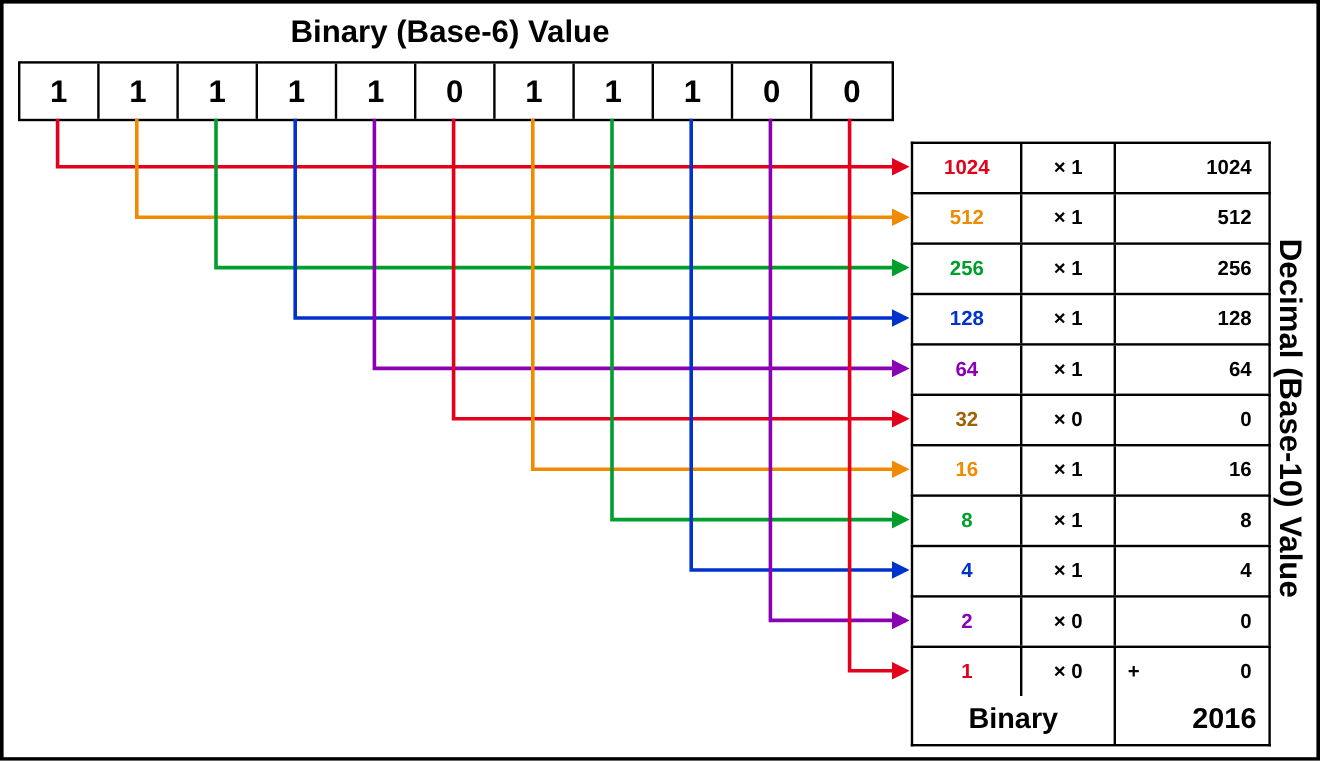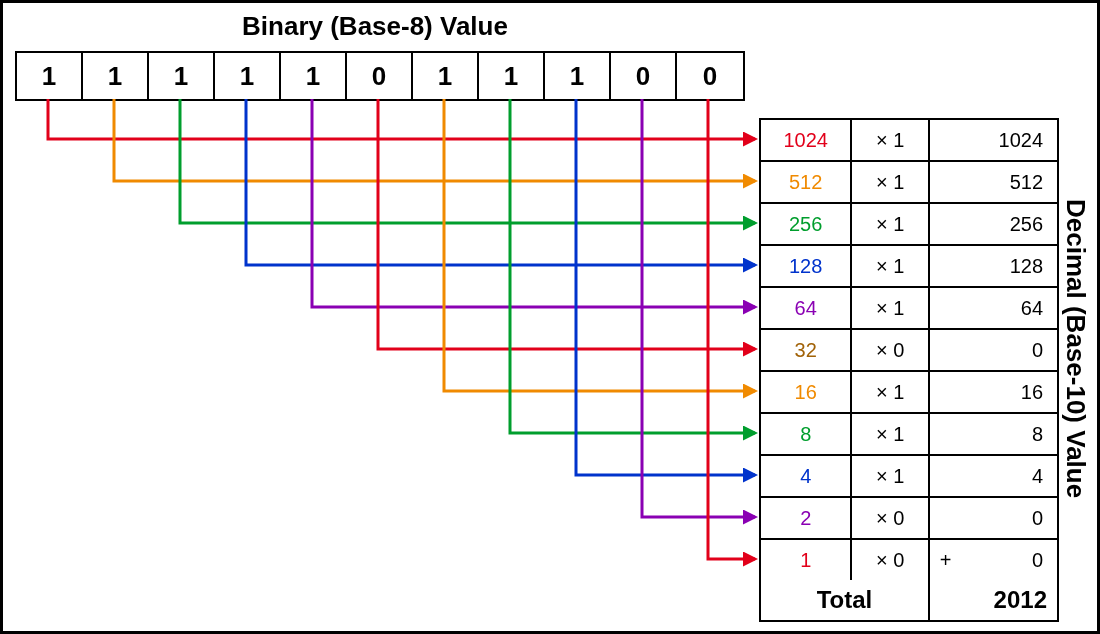--- a/index.html
+++ b/index.html
@@ -66,22 +66,22 @@
     height: 42px;
     border-top: 2px solid #000;
     border-left: 2px solid #000;
     border-right: 2px solid #000;
   }
   .v-row:last-of-type { border-bottom: 2px solid #000; }
   .v-cell {
     display: flex;
     align-items: center;
     justify-content: center;
-    font-size: 20px;
-    font-weight: normal;
+    font-size: 17px;
+    font-weight: bold;
     padding: 0 4px;
   }
   .c-place { width: 92px; border-right: 2px solid #000; }
   .c-mult  { width: 78px; border-right: 2px solid #000; }
   .c-prod  { width: 128px; justify-content: flex-end; padding-right: 14px; position: relative; }
   .c-prod .plus { position: absolute; left: 10px; }
   .t-row {
     display: flex;
     height: 42px;
     border-left: 2px solid #000;
@@ -113,21 +113,21 @@
     width: 1100px;
     height: 634px;
     pointer-events: none;
   }
 </style>
 </head>
 <body>
 
 <div class="frame">
 
-  <div class="title-top">Binary (Base-8) Value</div>
+  <div class="title-top">Binary (Base-6) Value</div>
   <div class="title-right">Decimal (Base-10) Value</div>
 
   <div class="bit-row" id="bit-row">
       <div class="bit-cell">1</div>
       <div class="bit-cell">1</div>
       <div class="bit-cell">1</div>
       <div class="bit-cell">1</div>
       <div class="bit-cell">1</div>
       <div class="bit-cell">0</div>
       <div class="bit-cell">1</div>
@@ -210,22 +210,22 @@
       </div>
       <div class="v-row">
         <div class="v-cell c-place" style="color: rgb(226, 0, 26);">1</div>
         <div class="v-cell c-mult">× 0</div>
         <div class="v-cell c-prod">
           <span class="plus">+</span>
           <span>0</span>
         </div>
       </div>
       <div class="t-row">
-        <div class="t-label">Total</div>
-        <div class="t-val">2012</div>
+        <div class="t-label">Binary</div>
+        <div class="t-val">2016</div>
       </div>
     </div>
 
   <svg class="arrows" id="arrows">
       <defs>
         <marker id="arr-red" viewBox="0 0 10 10" refX="8" refY="5" markerWidth="5" markerHeight="5" orient="auto-start-reverse">
           <path d="M 0 0 L 10 5 L 0 10 z" fill="#e2001a"></path>
         </marker>
         <marker id="arr-orange" viewBox="0 0 10 10" refX="8" refY="5" markerWidth="5" markerHeight="5" orient="auto-start-reverse">
           <path d="M 0 0 L 10 5 L 0 10 z" fill="#f08a00"></path>

